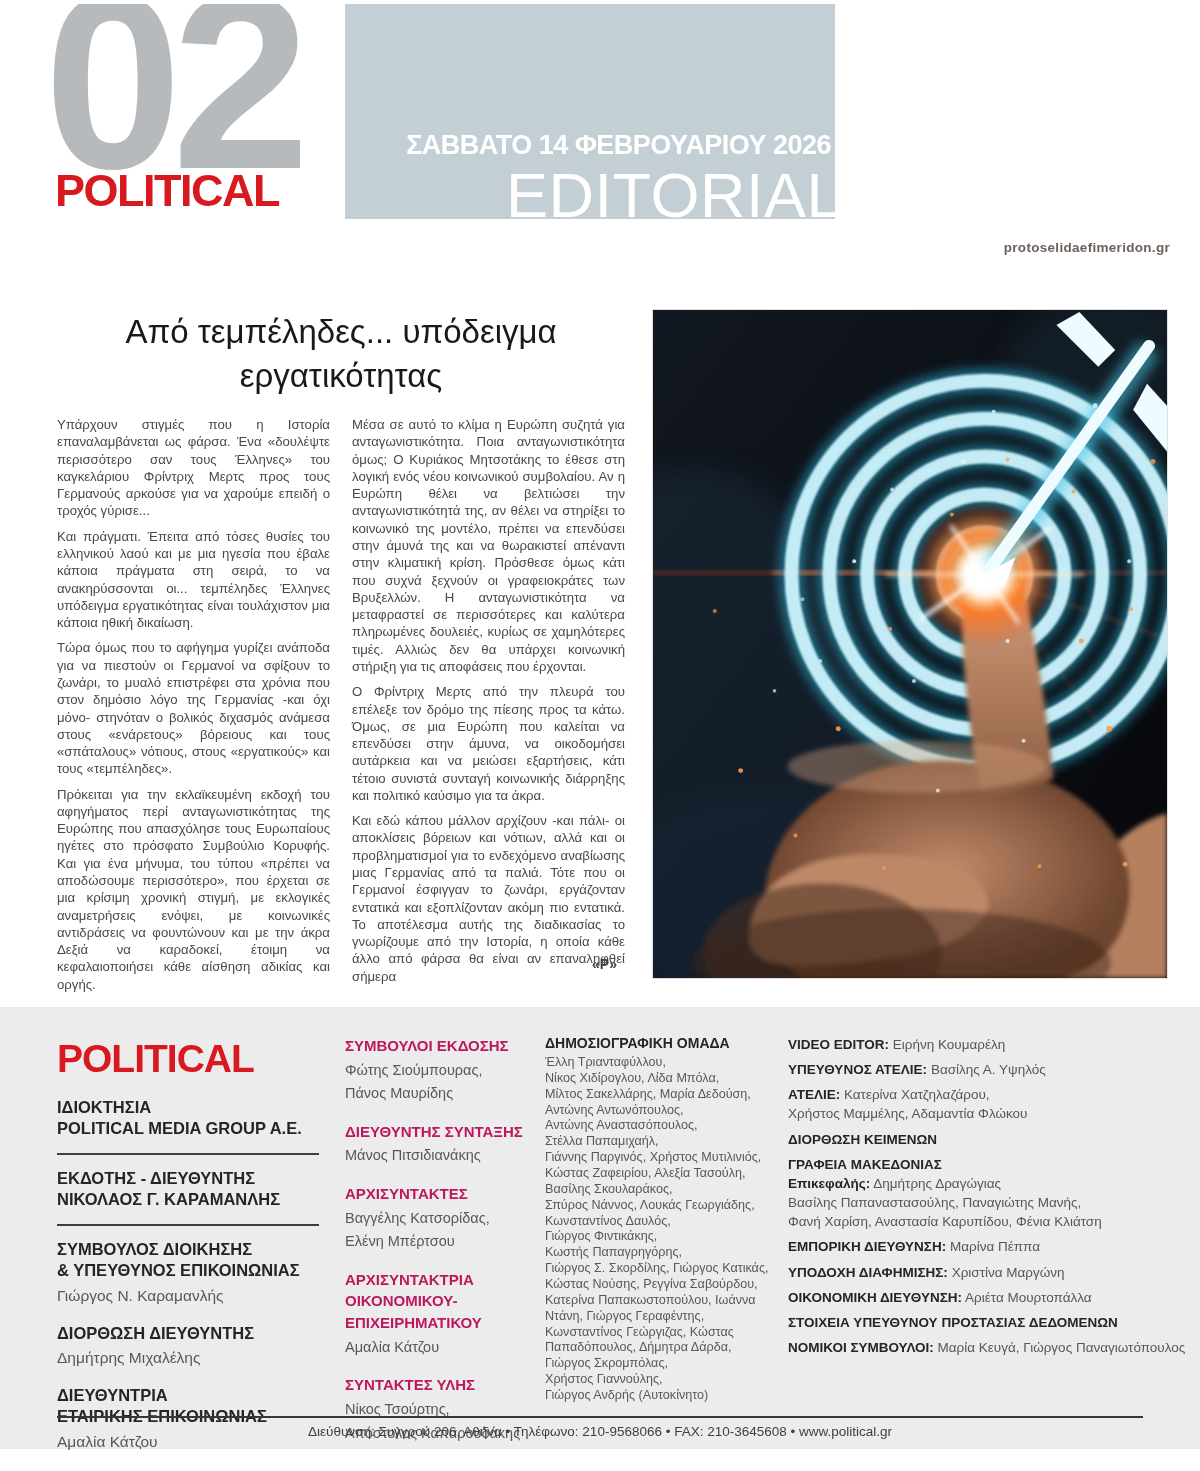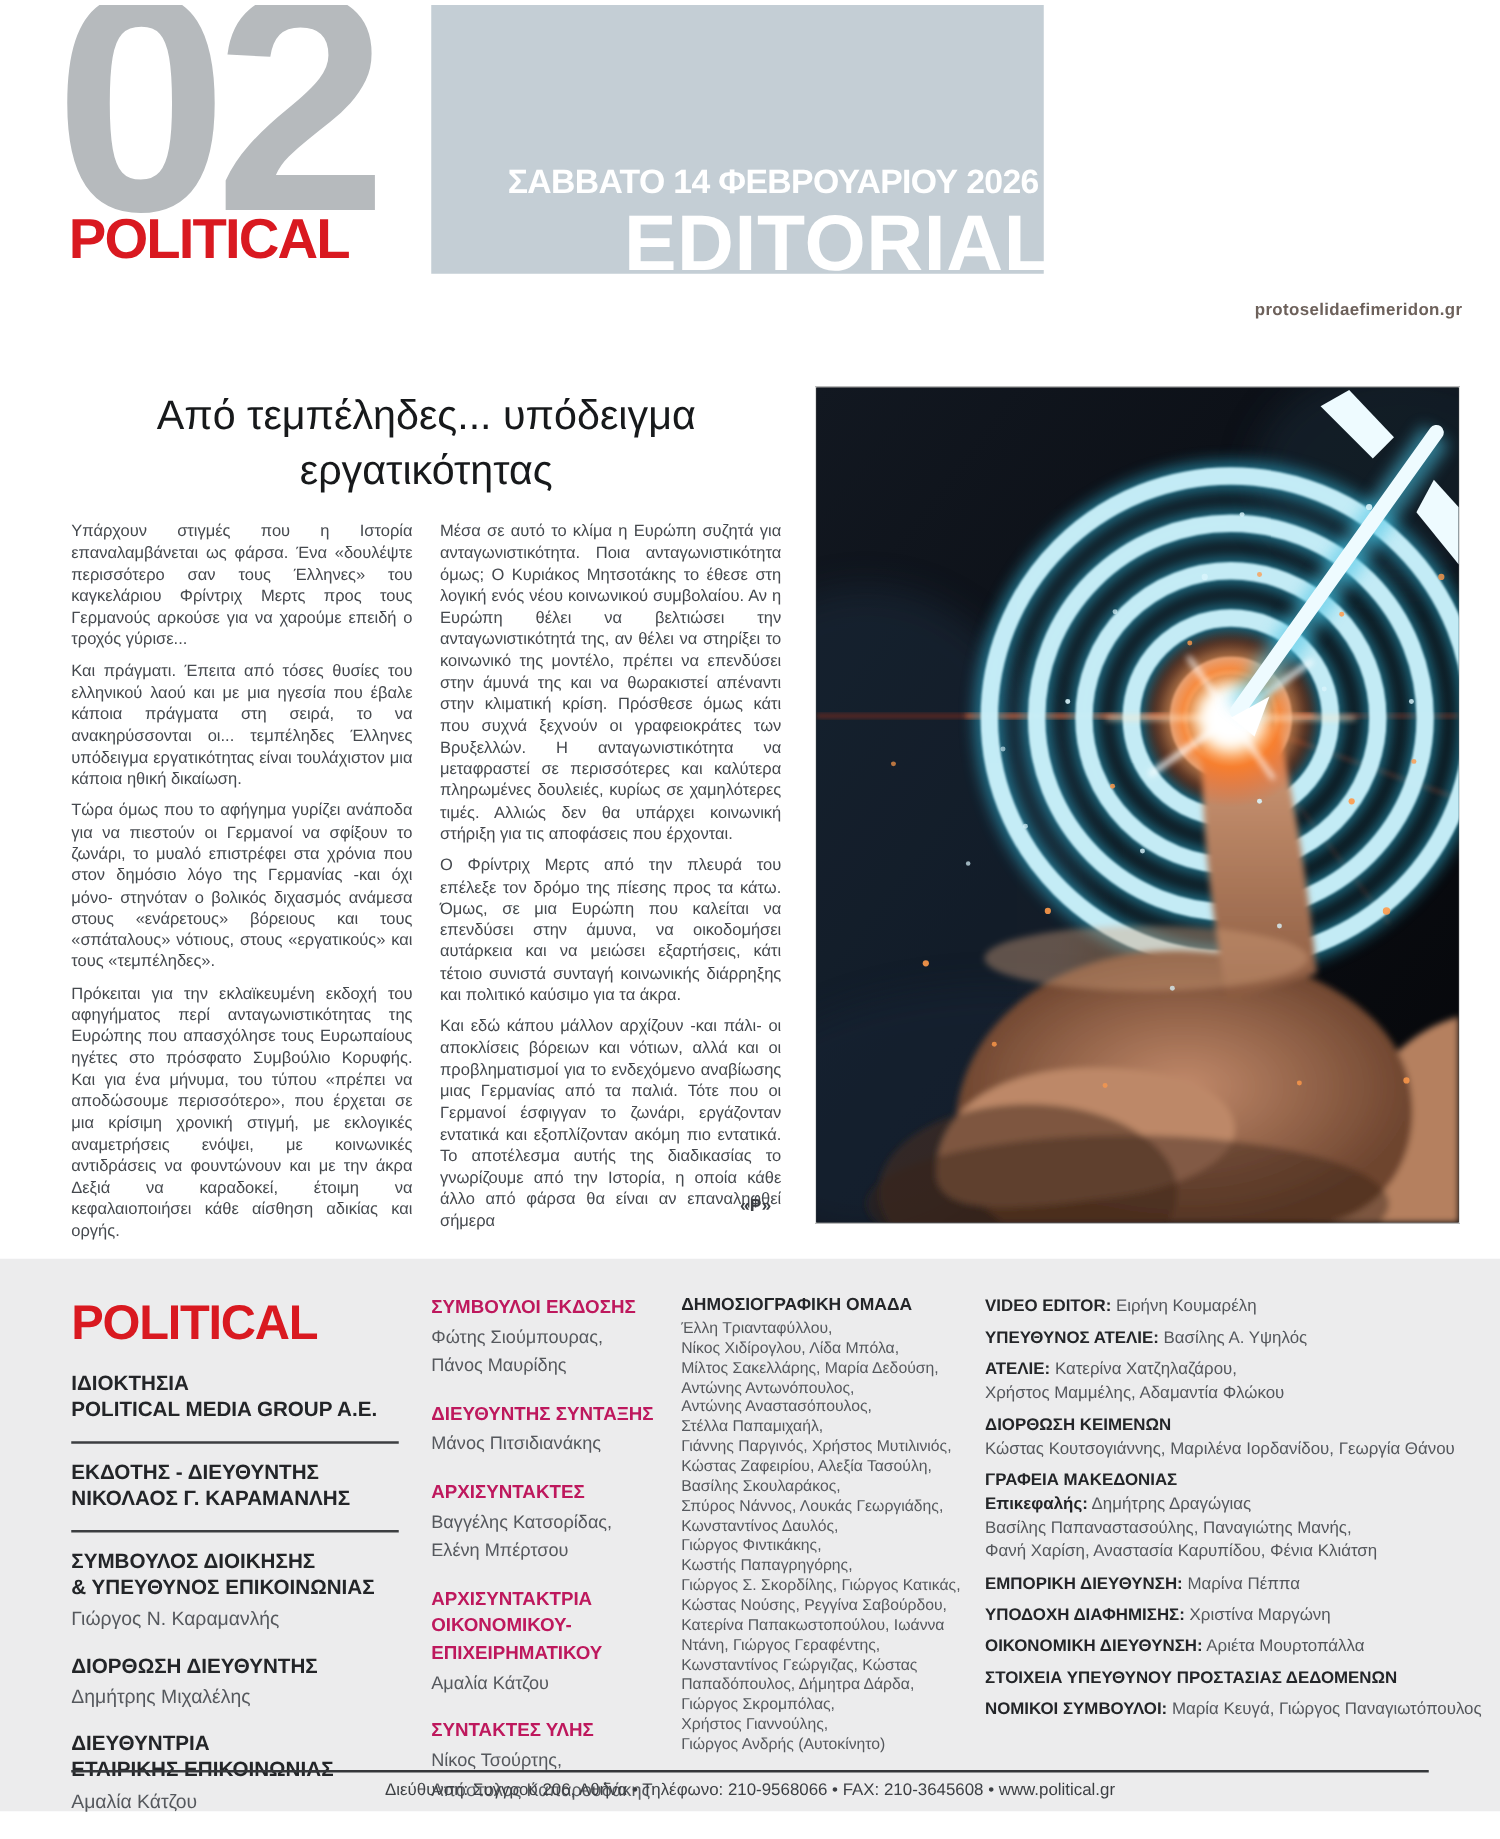--- a/index.html
+++ b/index.html
@@ -9,21 +9,21 @@
 
   
   .page-number { position:absolute; left:44px; top:-46px; font-size:248px; font-weight:bold;
                  color:#b6babd; letter-spacing:-10px; line-height:1; }
   .header-box { position:absolute; left:345px; top:0; width:490px; height:215px; background:#c4ced5; }
   .brand { position:absolute; left:55px; top:164px; width:290px; font-size:45px; font-weight:bold;
            color:#d91920; letter-spacing:-1.5px; line-height:1; }
   .header-date { position:absolute; left:345px; top:126px; width:486px; text-align:right;
                  font-size:27px; font-weight:bold; color:#fff; letter-spacing:-0.5px; }
   .header-editorial { position:absolute; left:345px; top:160px; width:497px; text-align:right;
-                      font-size:63px; font-weight:bold; color:#fff; letter-spacing:0.5px; line-height:1; }
+                      font-size:63px; font-weight:normal; color:#fff; letter-spacing:0.5px; line-height:1; }
   .site-credit { position:absolute; right:30px; top:236px; font-size:13.5px; font-weight:bold;
                  color:#6d615b; letter-spacing:0.3px; }
 
   
   .article-title { position:absolute; left:57px; top:306px; width:568px; text-align:center;
                    font-size:33px; line-height:1.34; font-weight:normal; color:#17191b; }
   .article-body { position:absolute; left:57px; top:412px; width:568px; height:578px;
                   column-count:2; column-gap:22px; column-fill:auto; overflow:hidden;
                   font-size:13.2px; line-height:1.31; text-align:justify; color:#45494e; }
   .article-body p { margin-bottom:8px; }
@@ -266,21 +266,20 @@
 
       <div>
         <div class="f4-row"><span class="f4-label">VIDEO EDITOR:</span> <span>Ειρήνη Κουμαρέλη</span></div>
         <div class="f4-row"><span class="f4-label">ΥΠΕΥΘΥΝΟΣ ΑΤΕΛΙΕ:</span> <span>Βασίλης Α. Υψηλός</span></div>
         <div class="f4-row">
           <div><span class="f4-label">ΑΤΕΛΙΕ:</span> <span>Κατερίνα Χατζηλαζάρου,</span></div>
           <div>Χρήστος Μαμμέλης, Αδαμαντία Φλώκου</div>
         </div>
         <div class="f4-row">
           <div class="f4-title">ΔΙΟΡΘΩΣΗ ΚΕΙΜΕΝΩΝ</div>
-          <div>Κώστας Κουτσογιάννης, Μαριλένα Ιορδανίδου, Γεωργία Θάνου</div>
         </div>
         <div class="f4-row">
           <div class="f4-title">ΓΡΑΦΕΙΑ ΜΑΚΕΔΟΝΙΑΣ</div>
           <div><span class="f4-label">Επικεφαλής:</span> <span>Δημήτρης Δραγώγιας</span></div>
           <div>Βασίλης Παπαναστασούλης, Παναγιώτης Μανής,</div>
           <div>Φανή Χαρίση, Αναστασία Καρυπίδου, Φένια Κλιάτση</div>
         </div>
         <div class="f4-row"><span class="f4-label">ΕΜΠΟΡΙΚΗ ΔΙΕΥΘΥΝΣΗ:</span> <span>Μαρίνα Πέππα</span></div>
         <div class="f4-row"><span class="f4-label">ΥΠΟΔΟΧΗ ΔΙΑΦΗΜΙΣΗΣ:</span> <span>Χριστίνα Μαργώνη</span></div>
         <div class="f4-row"><span class="f4-label">ΟΙΚΟΝΟΜΙΚΗ ΔΙΕΥΘΥΝΣΗ:</span> <span>Αριέτα Μουρτοπάλλα</span></div>

